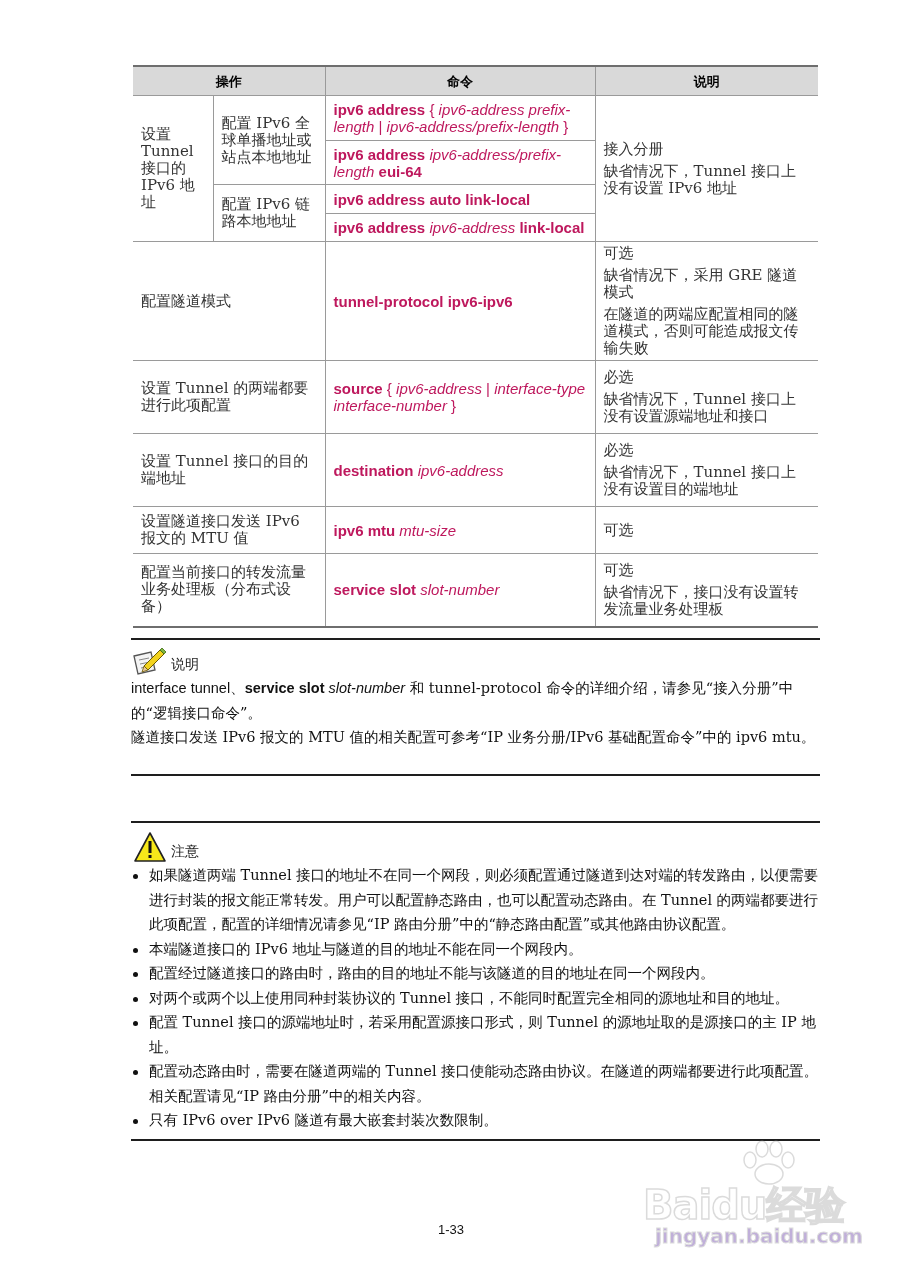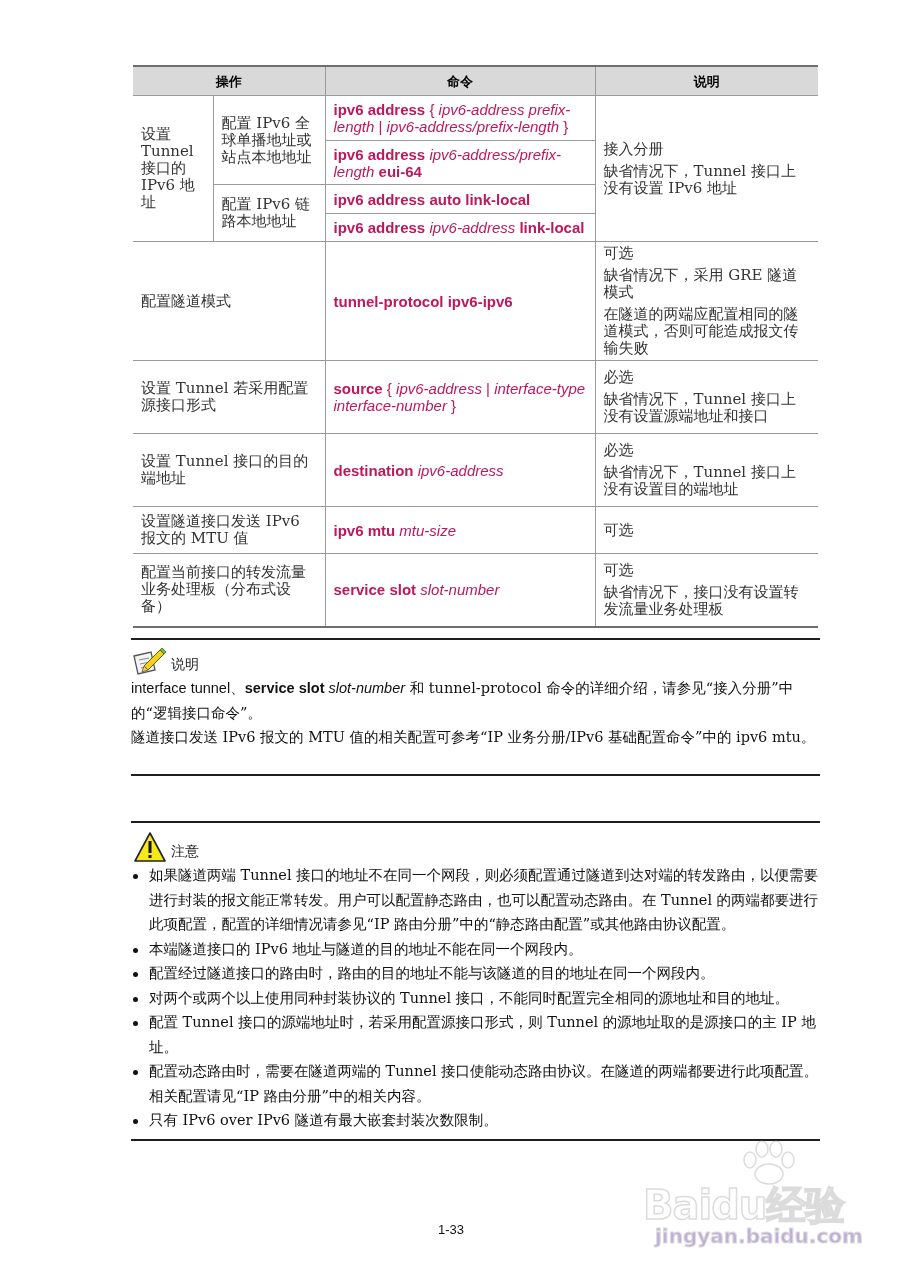--- a/index.html
+++ b/index.html
@@ -120,21 +120,21 @@
         <b>tunnel-protocol ipv6-ipv6</b>
       </td>
       <td class="c3 cn desc">
         <p>可选</p>
         <p>缺省情况下，采用 GRE 隧道模式</p>
         <p>在隧道的两端应配置相同的隧道模式，否则可能造成报文传输失败</p>
       </td>
     </tr>
 
     <tr style="height:73px">
-      <td colspan="2" class="c0 cn">设置 Tunnel 若采用配置源接口形式</td>
+      <td colspan="2" class="c0 cn">设置 Tunnel 的两端都要进行此项配置</td>
       <td class="cmdcell">
         <b>source</b><span> { </span><i>ipv6-address</i><span> | </span><i>interface-type interface-number</i><span> }</span>
       </td>
       <td class="c3 cn desc">
         <p>必选</p>
         <p>缺省情况下，Tunnel 接口上没有设置源端地址和接口</p>
       </td>
     </tr>
 
     <tr style="height:73px">

